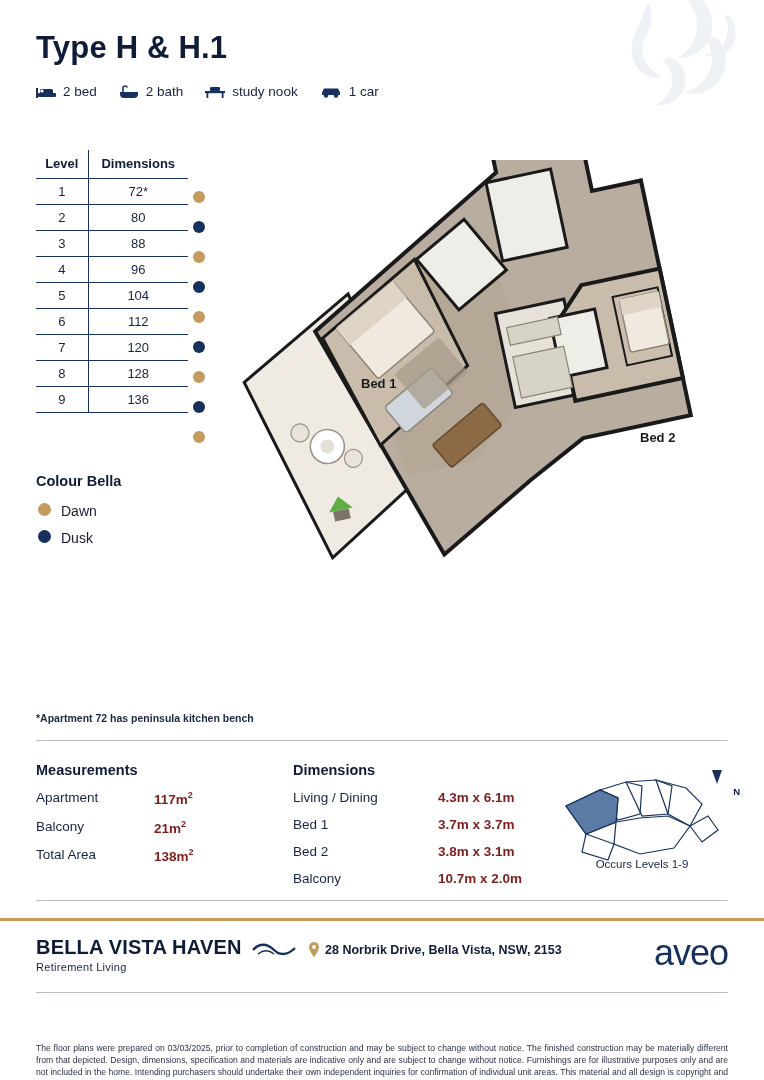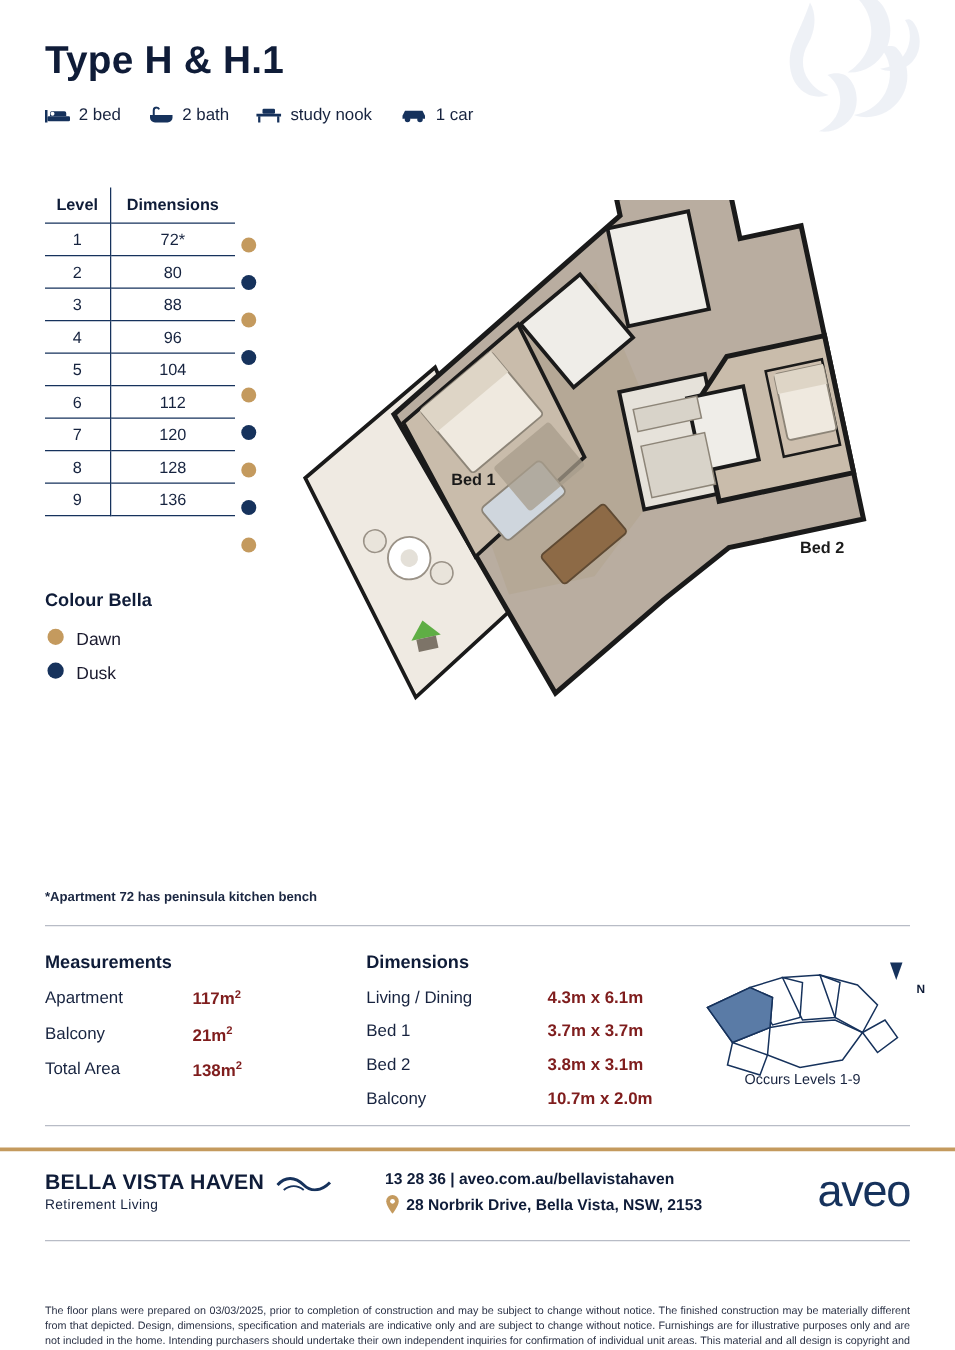--- a/index.html
+++ b/index.html
@@ -99,21 +99,21 @@
   }
   .north-label {
     position:absolute; right:24px; top:786px; font-size:9.5px; font-weight:700; color:#0f1c38;
   }
 
   
   .brand-rule-gold { position:absolute; left:0; top:918px; width:764px; height:3px; background:#c49a5e; }
   .brand {
     position:absolute; left:36px; top:936px;
   }
-  .brand-name { font-size:17px; font-weight:700; color:#0f1c38; letter-spacing:.2px; }
+  .brand-name { font-size:20px; font-weight:700; color:#0f1c38; letter-spacing:.2px; }
   .brand-sub { font-size:11px; color:#17233f; margin-top:2px; letter-spacing:.3px; }
   .contact {
     position:absolute; left:308px; top:936px; font-size:12.5px; color:#0f1c38; font-weight:700;
   }
   .contact .line2 { margin-top:6px; display:flex; align-items:center; gap:5px; }
   .aveo {
     position:absolute; right:36px; top:932px;
     font-size:36px; font-weight:400; color:#16325c; letter-spacing:-1px;
   }
 
@@ -371,21 +371,20 @@
       <span class="brand-name">BELLA VISTA HAVEN</span>
       <svg width="44" height="14" viewBox="0 0 44 14">
         <path d="M1 9c6-7 14-7 21 0 6 6 14 5 21-2" stroke="#16325c" stroke-width="2.4" fill="none"></path>
         <path d="M6 13c5-4 11-4 16 0" stroke="#16325c" stroke-width="1.6" fill="none"></path>
       </svg>
     </div>
     <div class="brand-sub">Retirement Living</div>
   </div>
 
   <div class="contact">
-    <div>13 28 36 | aveo.com.au/bellavistahaven</div>
     <div class="line2">
       <svg width="12" height="15" viewBox="0 0 12 15">
         <path d="M6 0a5 5 0 00-5 5c0 3.8 5 10 5 10s5-6.2 5-10a5 5 0 00-5-5z" fill="#c49a5e"></path>
         <circle cx="6" cy="5" r="1.9" fill="#fff"></circle>
       </svg>
       <span>28 Norbrik Drive, Bella Vista, NSW, 2153</span>
     </div>
   </div>
 
   <div class="aveo">aveo</div>

